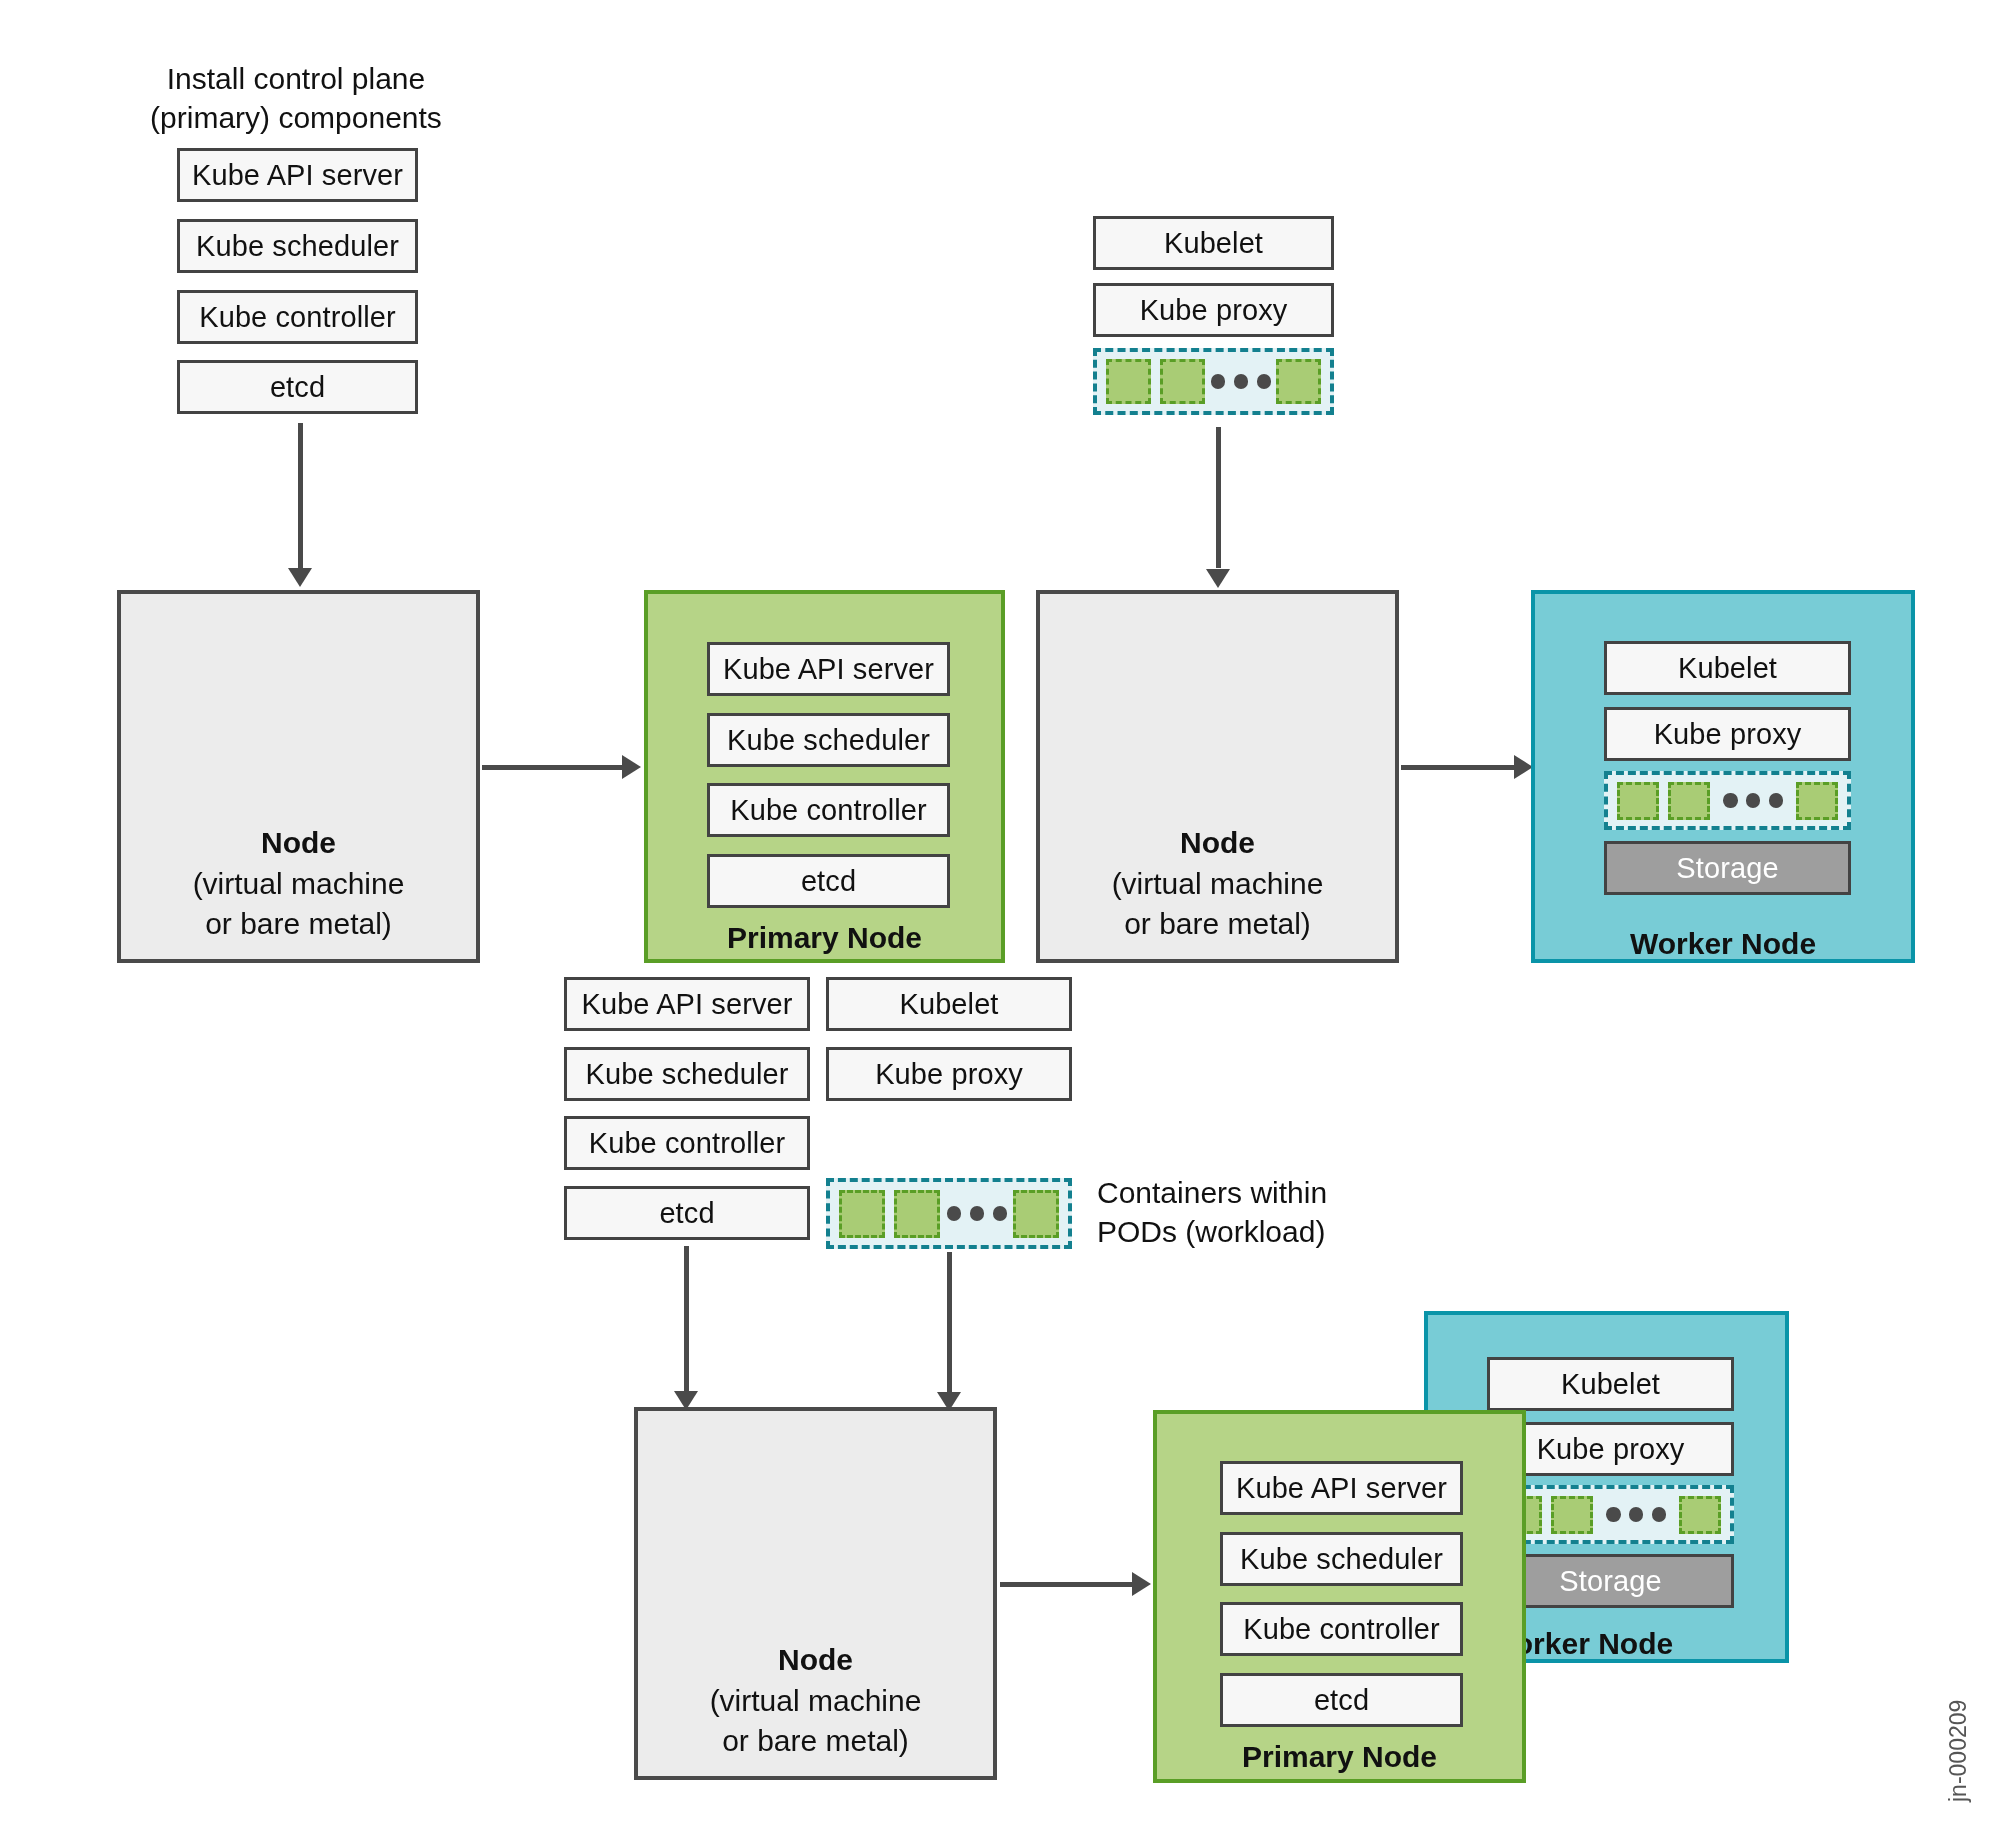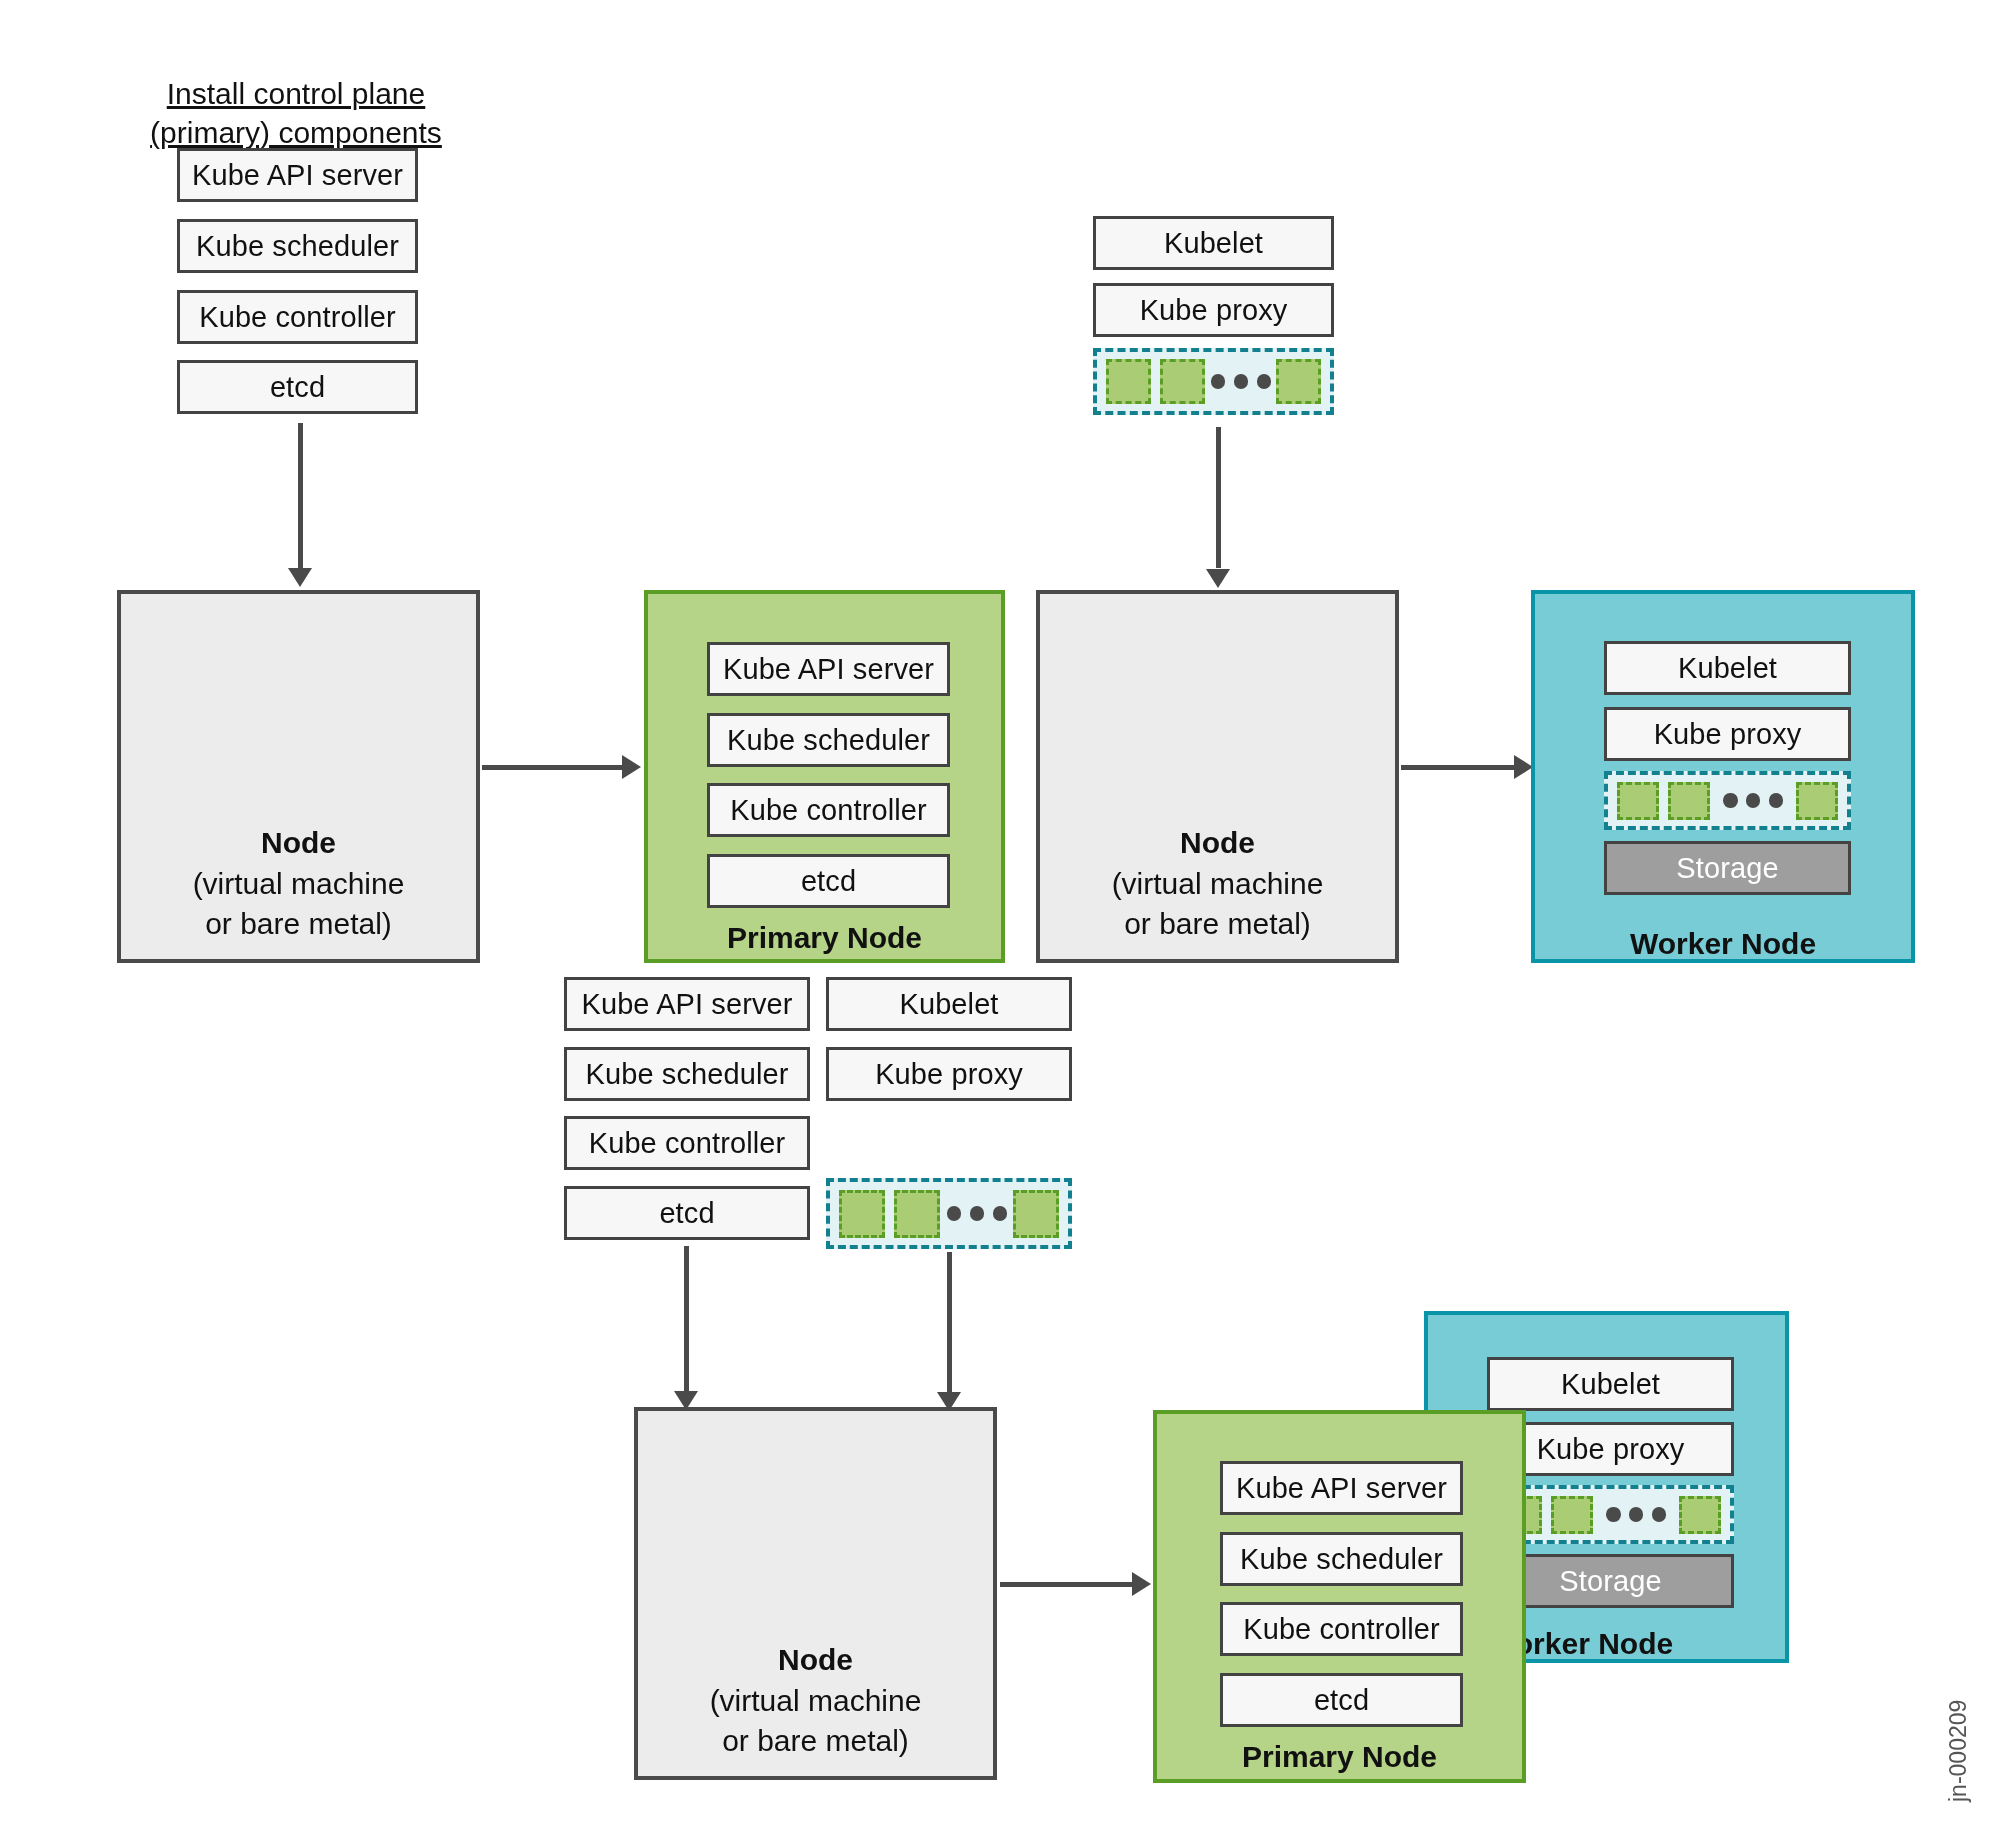--- a/index.html
+++ b/index.html
@@ -147,21 +147,21 @@
     transform:rotate(-90deg);
     transform-origin:left top;
     white-space:nowrap;
   }
 </style>
 </head>
 <body>
 
 <div id="stage">
 
-  <div class="caption" style="left:105px; top:74px; width:382px;text-decoration:underline;">Install control plane
+  <div class="caption" style="left:105px; top:59px; width:382px;">Install control plane
 (primary) components</div>
 
   <div class="comp" style="left:177px; top:148px; width:241px; height:54px;">Kube API server</div>
   <div class="comp" style="left:177px; top:219px; width:241px; height:54px;">Kube scheduler</div>
   <div class="comp" style="left:177px; top:290px; width:241px; height:54px;">Kube controller</div>
   <div class="comp" style="left:177px; top:360px; width:241px; height:54px;">etcd</div>
 
   <div class="arrow-v" style="left:298px; top:423px; height:164px;">
     <div class="shaft" style="height:145px;"></div>
     <div class="head"></div>
@@ -252,20 +252,22 @@
     <div class="podsq" style="width:46px; height:48px;"></div>
     <div class="podsq" style="width:46px; height:48px; margin-left:9.6px;"></div>
     <div class="poddots">
       <div class="poddot"></div>
       <div class="poddot"></div>
       <div class="poddot"></div>
     </div>
     <div class="podsq" style="width:46px; height:48px;"></div>
   </div>
 
+  <div class="sidelabel" style="left:1097px; top:1173px; width:306px;">Containers within
+PODs (workload)</div>
 
   <div class="arrow-v" style="left:684px; top:1246px; height:164px;">
     <div class="shaft" style="height:145px;"></div>
     <div class="head"></div>
   </div>
   <div class="arrow-v" style="left:947px; top:1252px; height:159px;">
     <div class="shaft" style="height:140px;"></div>
     <div class="head"></div>
   </div>
 

